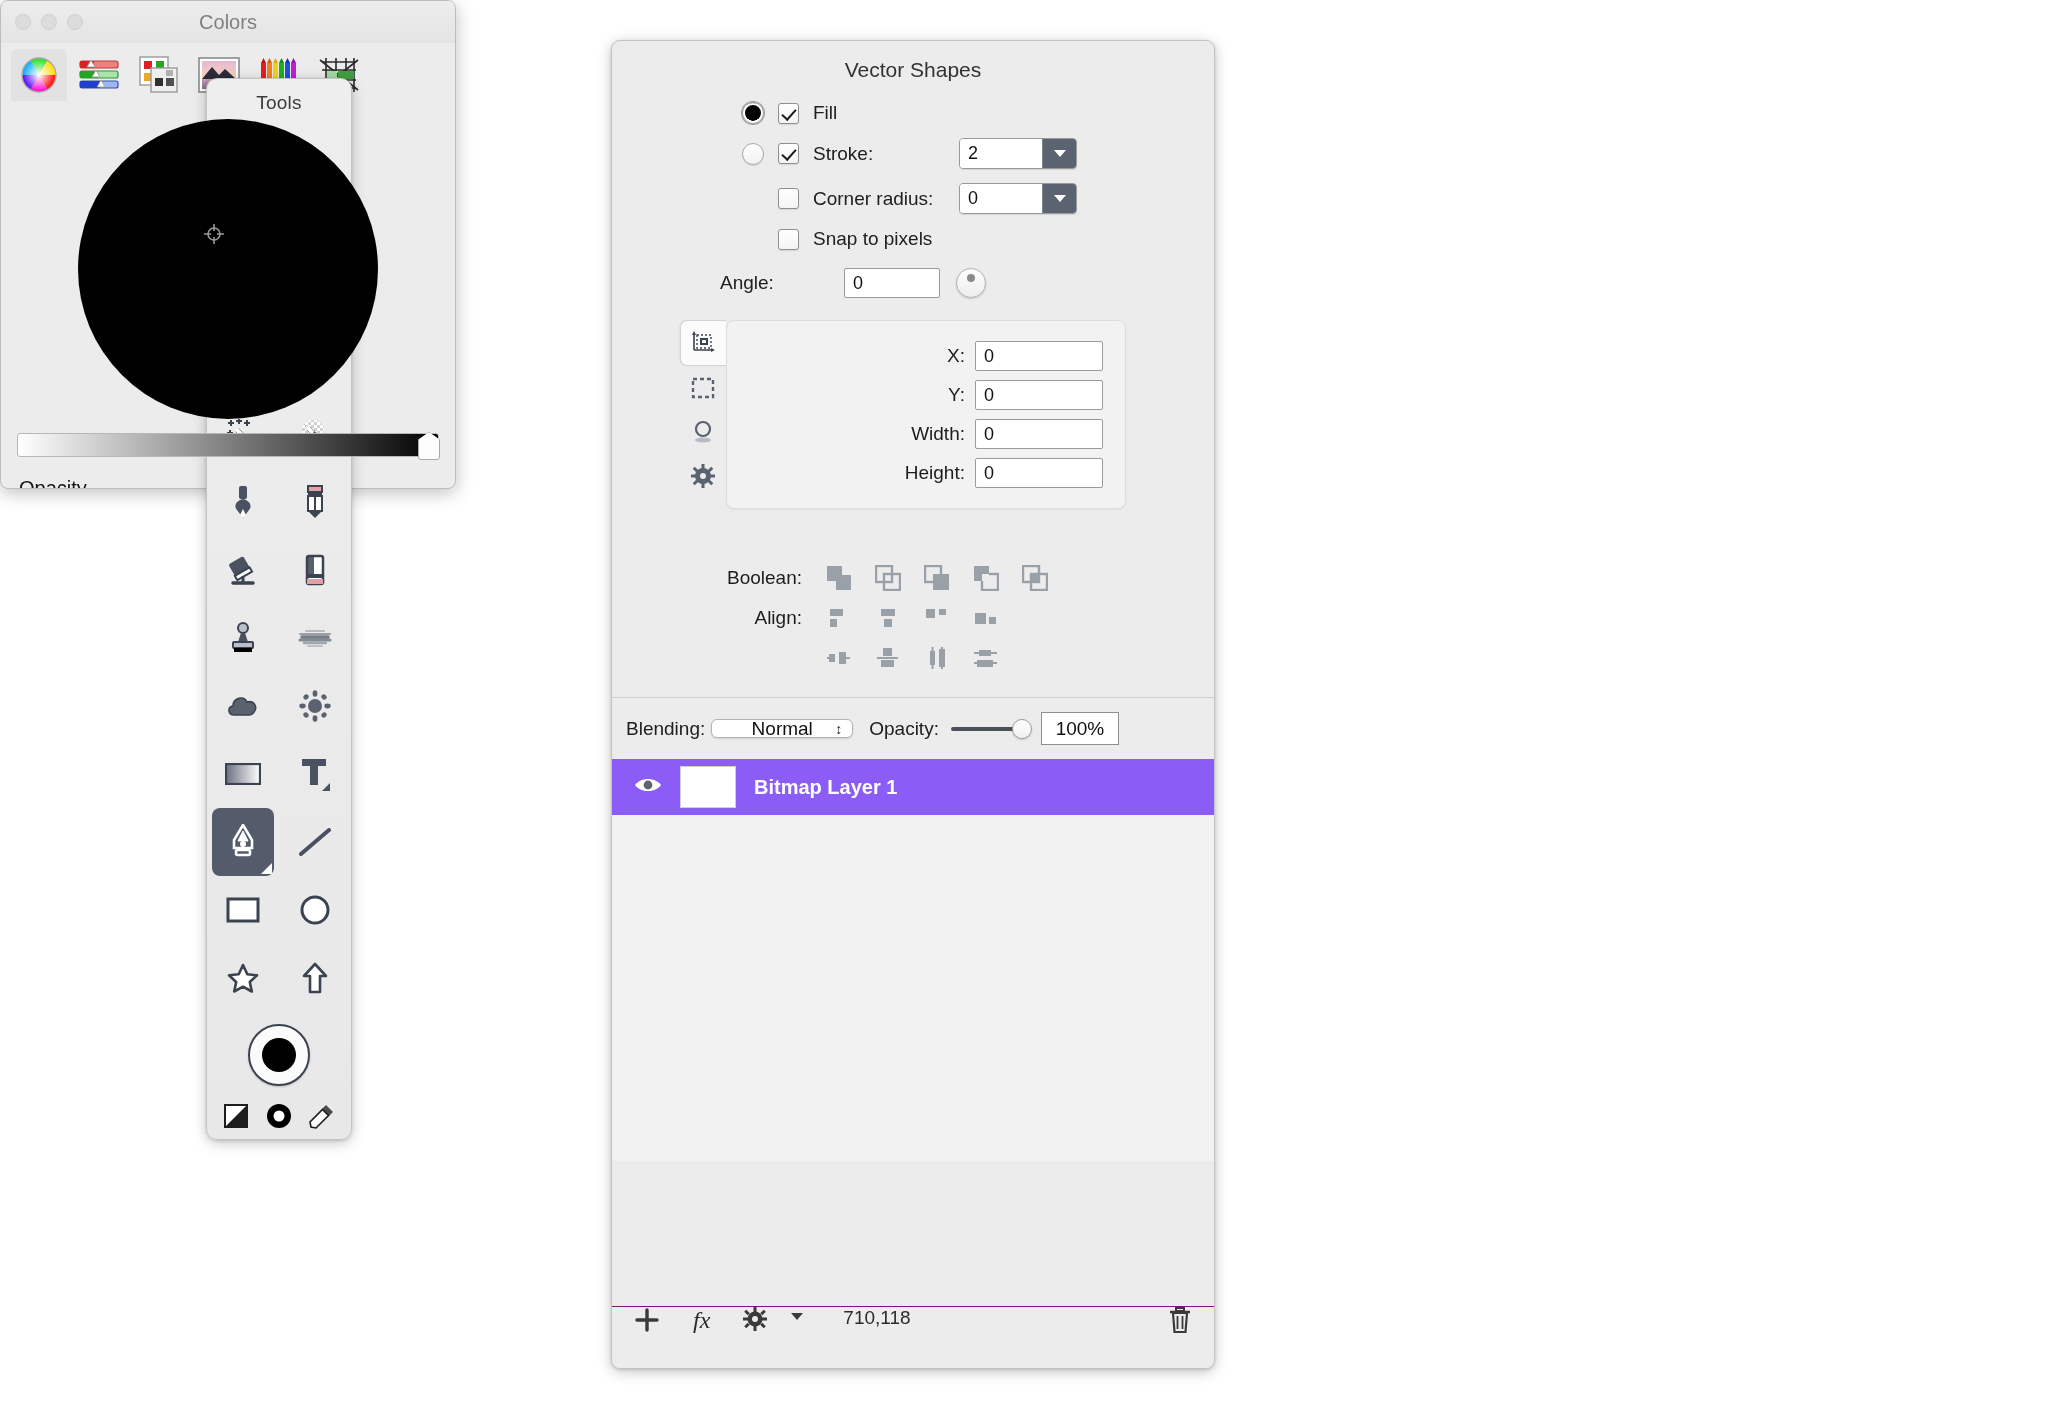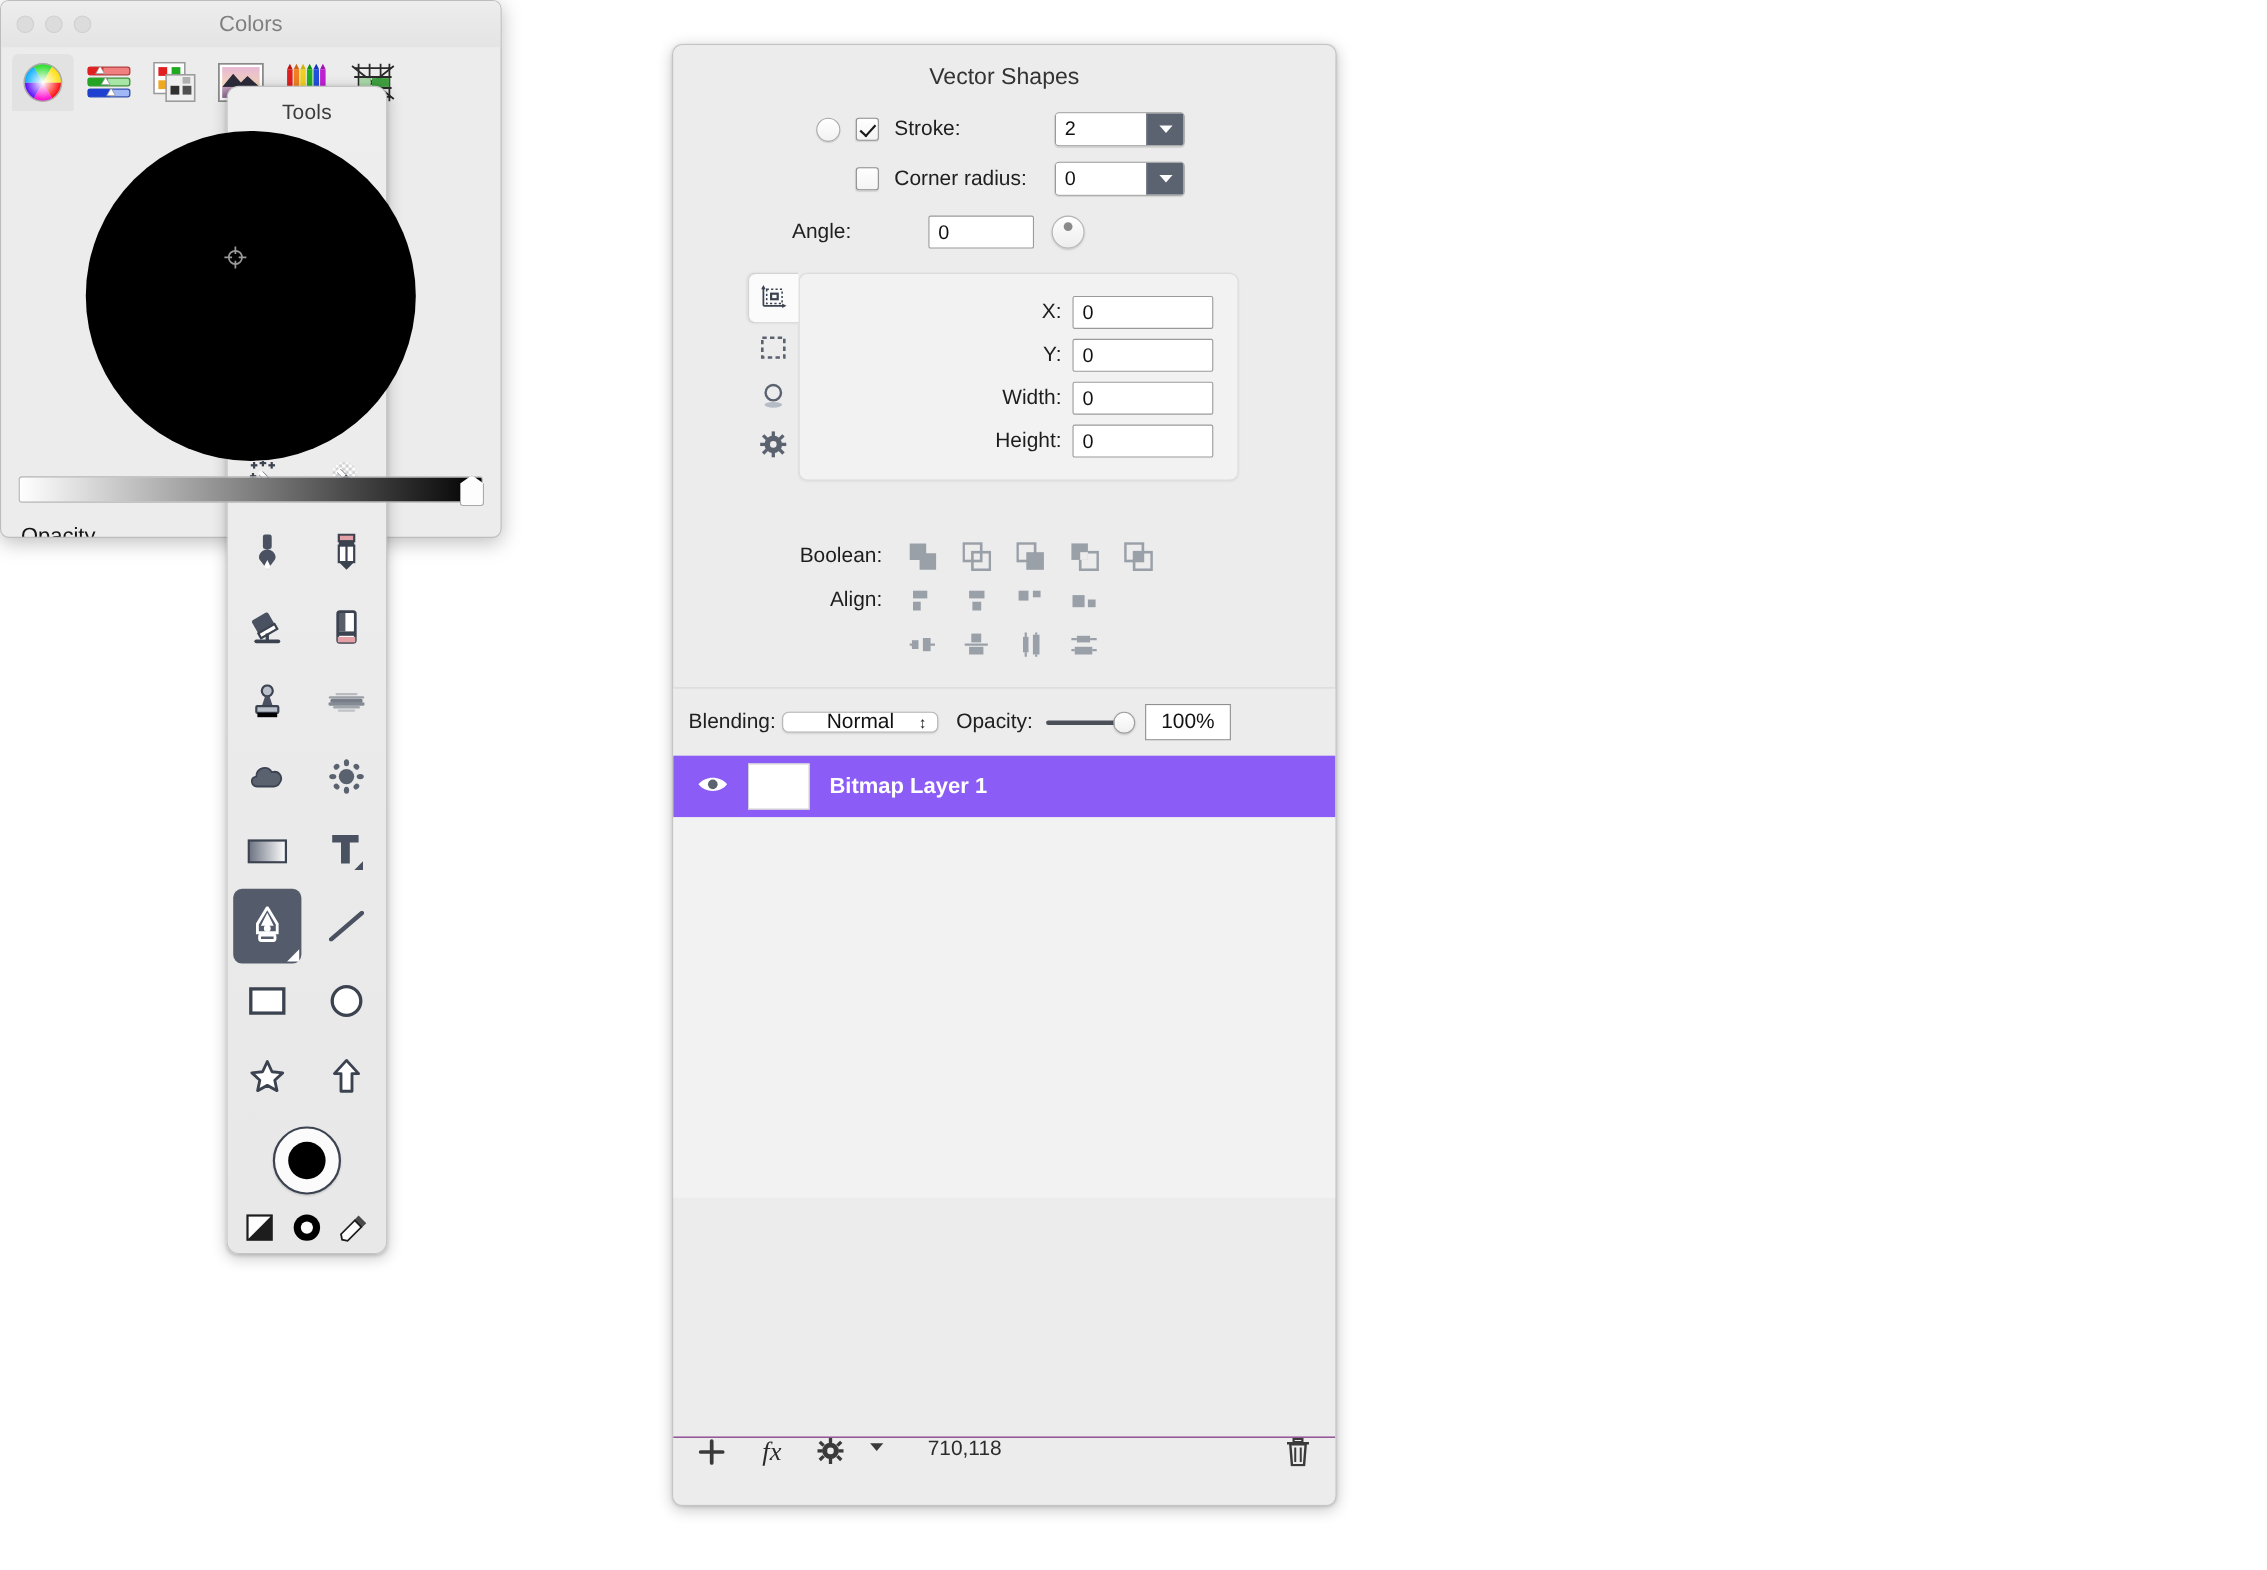--- a/index.html
+++ b/index.html
@@ -539,40 +539,49 @@
           </svg>
       </span>
     </div>
   </div>
 
   <div class="panel" id="shapes-panel">
     <div class="sp-title">Vector Shapes</div>
 
     <div class="sp-body">
 
+      <div class="row" style="padding-left:130px; gap:14px;">
+        <span class="radio on"></span>
+        <span class="cbx on"></span>
+        <span class="lbl">Fill</span>
+      </div>
 
       <div class="row" style="padding-left:130px; gap:14px;">
         <span class="radio"></span>
         <span class="cbx on"></span>
         <span class="lbl" style="width:132px">Stroke:</span>
         <span class="stepper">
           <span class="val">2</span>
           <span class="arrow"></span>
         </span>
       </div>
 
       <div class="row" style="padding-left:166px; gap:14px;">
         <span class="cbx"></span>
         <span class="lbl" style="width:132px">Corner radius:</span>
         <span class="stepper">
           <span class="val">0</span>
           <span class="arrow"></span>
         </span>
       </div>
 
+      <div class="row" style="padding-left:166px; gap:14px;">
+        <span class="cbx"></span>
+        <span class="lbl">Snap to pixels</span>
+      </div>
 
       <div class="row" style="padding-left:108px; gap:16px; margin-top:18px;">
         <span class="lbl" style="width:108px;">Angle:</span>
         <span class="tfield" style="display:inline-block;line-height:28px;">0</span>
         <span class="dial"></span>
       </div>
 
       <div class="geo-wrap">
         <div class="geo-tabs">
           <div class="geo-tab active">

